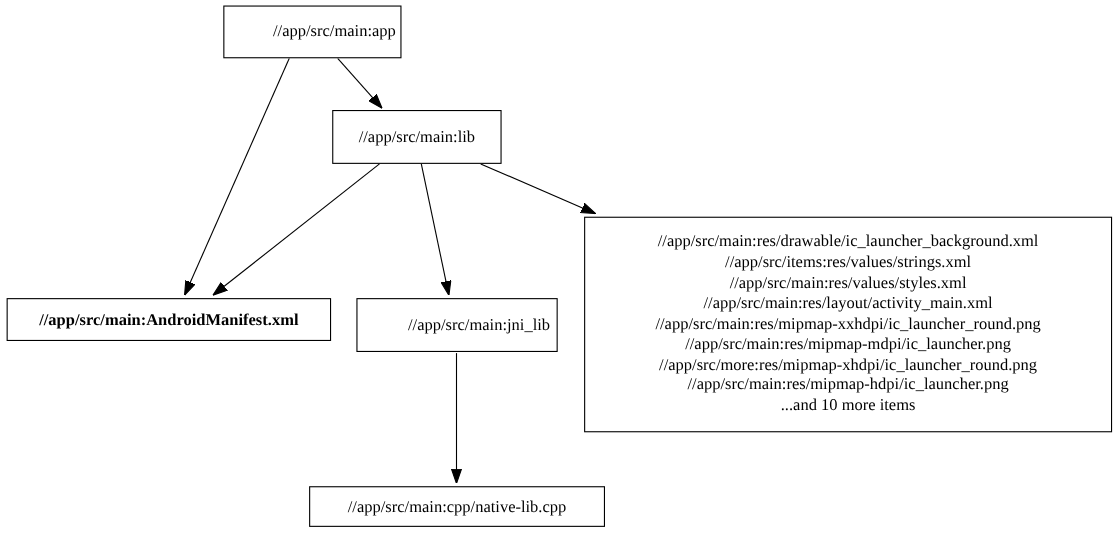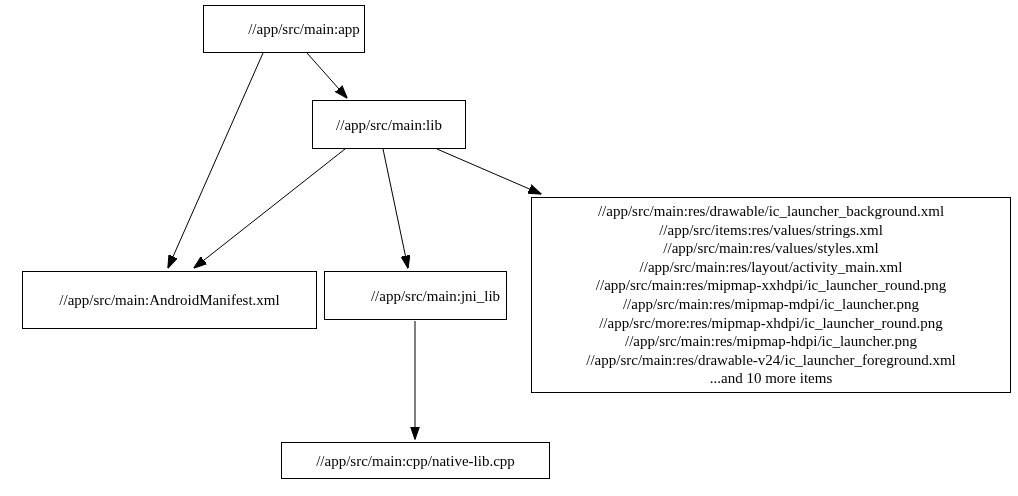--- a/index.html
+++ b/index.html
@@ -66,42 +66,41 @@
     <line class="edge-line" x1="345" y1="149" x2="194" y2="268" marker-end="url(#arrowhead)"></line>
     <line class="edge-line" x1="383" y1="149" x2="408" y2="268" marker-end="url(#arrowhead)"></line>
     <line class="edge-line" x1="437" y1="149" x2="541" y2="194" marker-end="url(#arrowhead)"></line>
     <line class="edge-line" x1="415" y1="321" x2="415" y2="439" marker-end="url(#arrowhead)"></line>
   </svg>
 
   <div class="node" style="left:203px; top:5px; width:162px; height:48px;padding-left:40px;">
     <span>//app/src/main:app</span>
   </div>
 
-  <div class="node" style="left:312px; top:100px; width:154px; height:49px;">
+  <div class="node" style="left:302px; top:100px; width:154px; height:49px;">
     <span>//app/src/main:lib</span>
   </div>
 
-  <div class="node" style="left:22px; top:271px; width:295px; height:58px;">
+  <div class="node" style="left:6px; top:271px; width:295px; height:39px;font-weight:bold;">
     <span>//app/src/main:AndroidManifest.xml</span>
   </div>
 
   <div class="node" style="left:324px; top:271px; width:183px; height:49px;padding-left:40px;">
     <span>//app/src/main:jni_lib</span>
   </div>
 
   <div class="node node-multiline" style="left:531px; top:197px; width:480px; height:196px;">
     <div class="res-line">//app/src/main:res/drawable/ic_launcher_background.xml</div>
     <div class="res-line">//app/src/items:res/values/strings.xml</div>
     <div class="res-line">//app/src/main:res/values/styles.xml</div>
     <div class="res-line">//app/src/main:res/layout/activity_main.xml</div>
     <div class="res-line">//app/src/main:res/mipmap-xxhdpi/ic_launcher_round.png</div>
     <div class="res-line">//app/src/main:res/mipmap-mdpi/ic_launcher.png</div>
     <div class="res-line">//app/src/more:res/mipmap-xhdpi/ic_launcher_round.png</div>
     <div class="res-line">//app/src/main:res/mipmap-hdpi/ic_launcher.png</div>
-    <div class="res-line">//app/src/main:res/drawable-v24/ic_launcher_foreground.xml</div>
     <div class="res-line">...and 10 more items</div>
   </div>
 
   <div class="node" style="left:281px; top:442px; width:269px; height:37px;">
     <span>//app/src/main:cpp/native-lib.cpp</span>
   </div>
 
 </div>
 
 </body></html>

